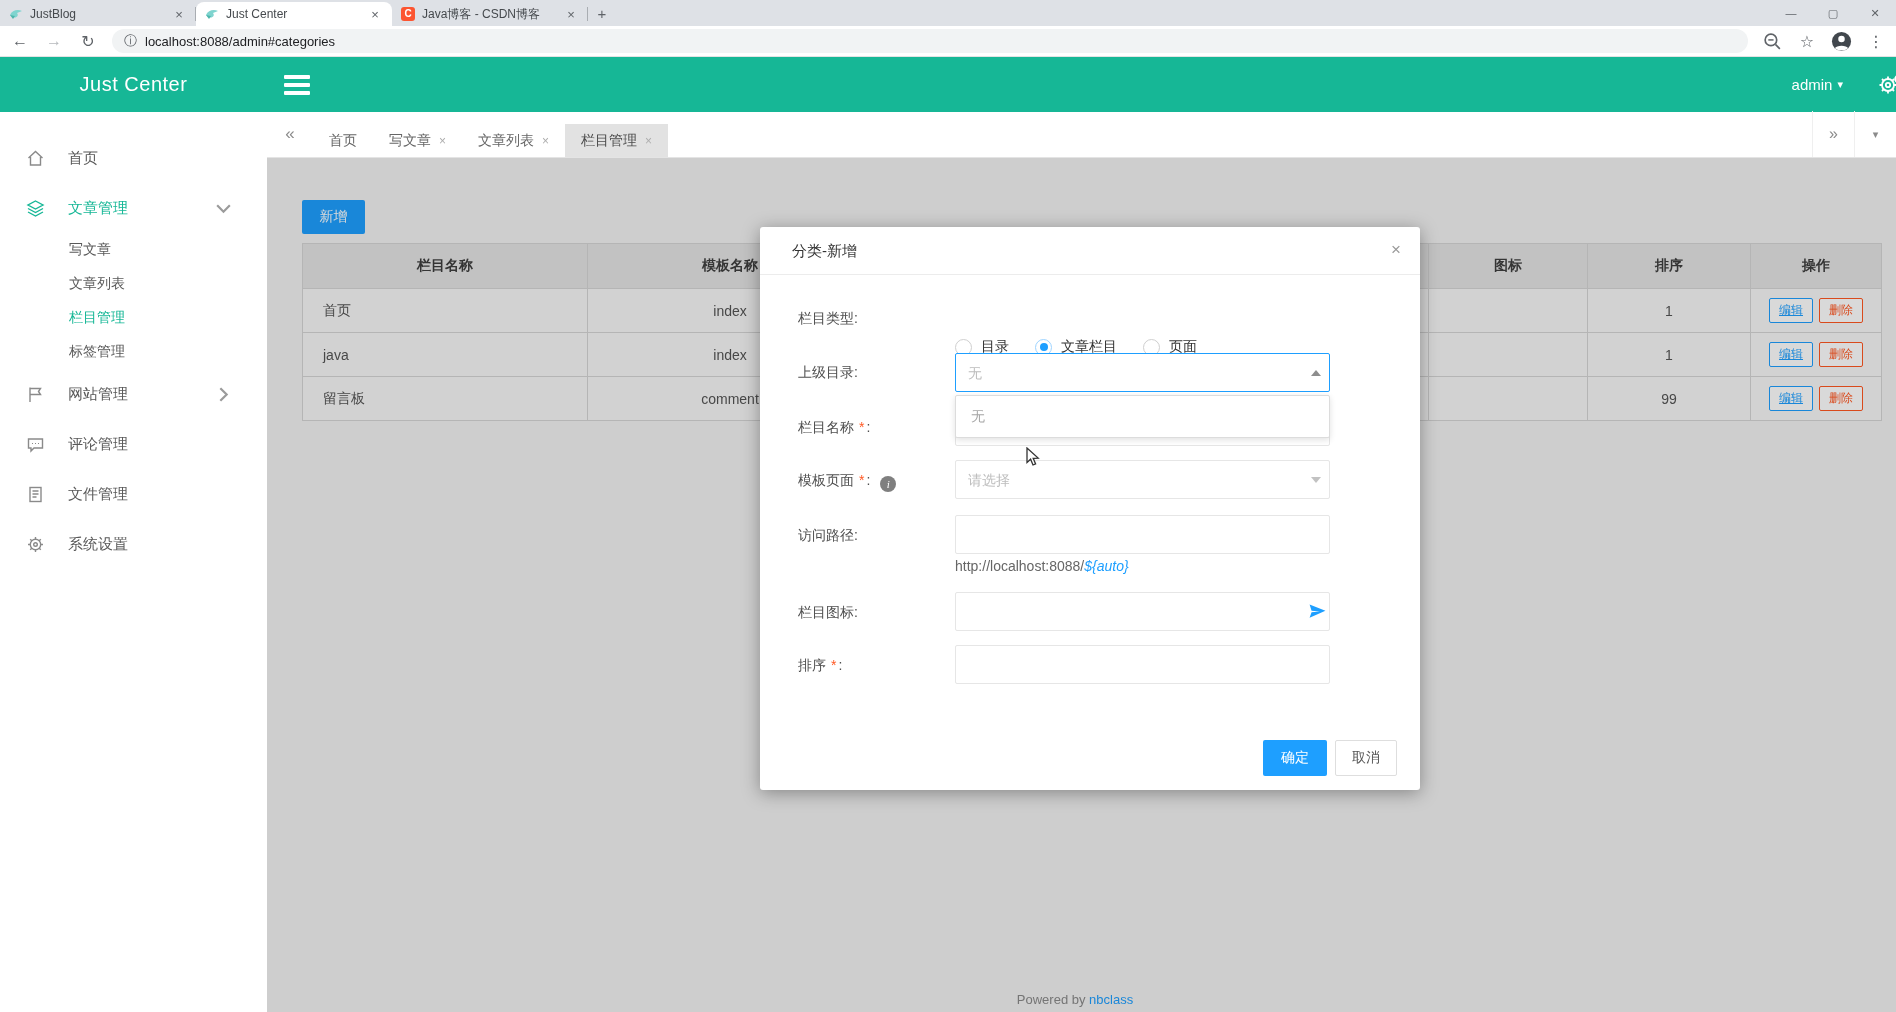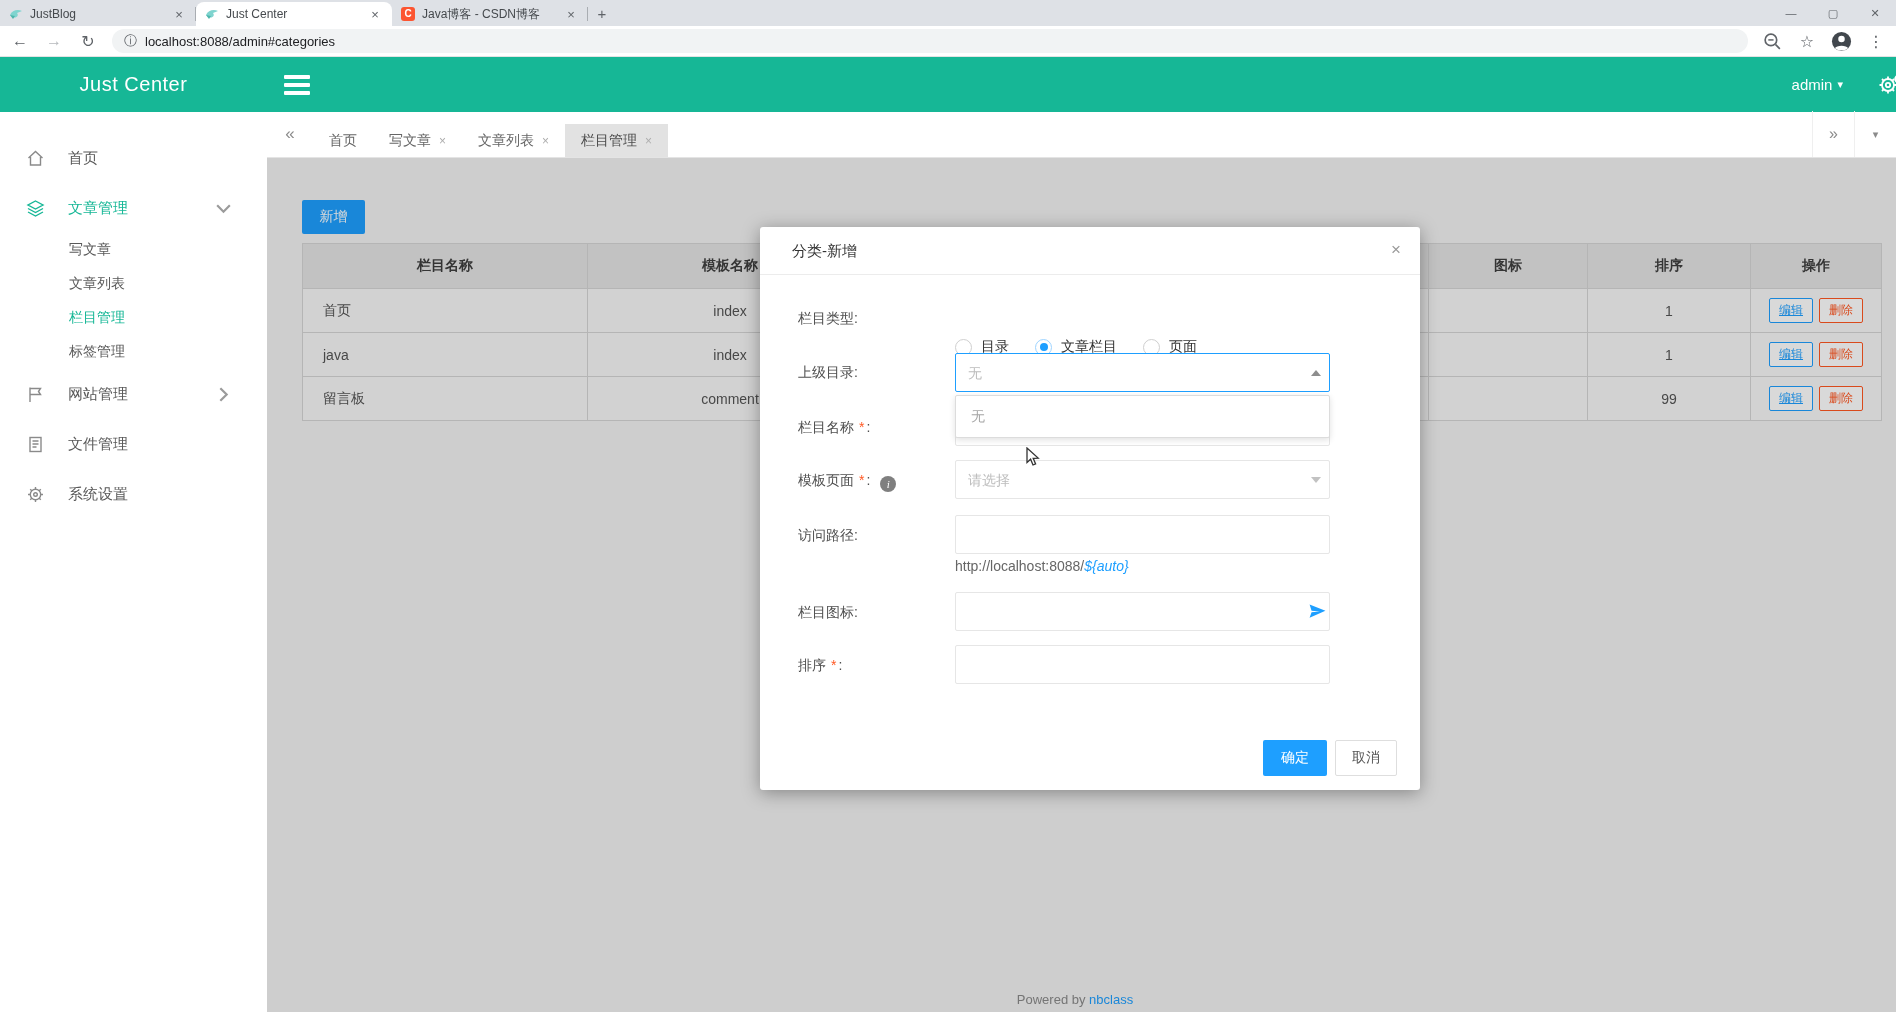--- a/index.html
+++ b/index.html
@@ -229,20 +229,27 @@
       <svg viewBox="0 0 19 19">
           <path d="M4 2.5 V17 M4 3.5 H14.5 L12.5 6.5 L14.5 9.5 H4"></path>
         </svg>
       <span>网站管理</span>
       <svg class="s-chev" viewBox="0 0 12 12">
           <path d="M4 2 L8 6 L4 10" fill="none"></path>
         </svg>
     </div>
     <div class="s-item">
       <svg viewBox="0 0 19 19">
+          <path d="M2.5 4 H16.5 V13 H8 L5 16 V13 H2.5 Z"></path>
+          <path d="M6 8.5 h1 M9 8.5 h1 M12 8.5 h1" stroke-width="1.2"></path>
+        </svg>
+      <span>评论管理</span>
+    </div>
+    <div class="s-item">
+      <svg viewBox="0 0 19 19">
           <rect x="4" y="2.5" width="11" height="14"></rect>
           <path d="M6.5 6 H12.5 M6.5 9 H12.5 M6.5 12 H10.5"></path>
         </svg>
       <span>文件管理</span>
     </div>
     <div class="s-item">
       <svg viewBox="0 0 19 19">
           <circle cx="9.5" cy="9.5" r="5.2"></circle>
           <circle cx="9.5" cy="9.5" r="1.8"></circle>
           <path d="M9.5 2 V4.3 M9.5 14.7 V17 M2 9.5 H4.3 M14.7 9.5 H17 M4.2 4.2 L5.8 5.8 M13.2 13.2 L14.8 14.8 M14.8 4.2 L13.2 5.8 M5.8 13.2 L4.2 14.8"></path>

